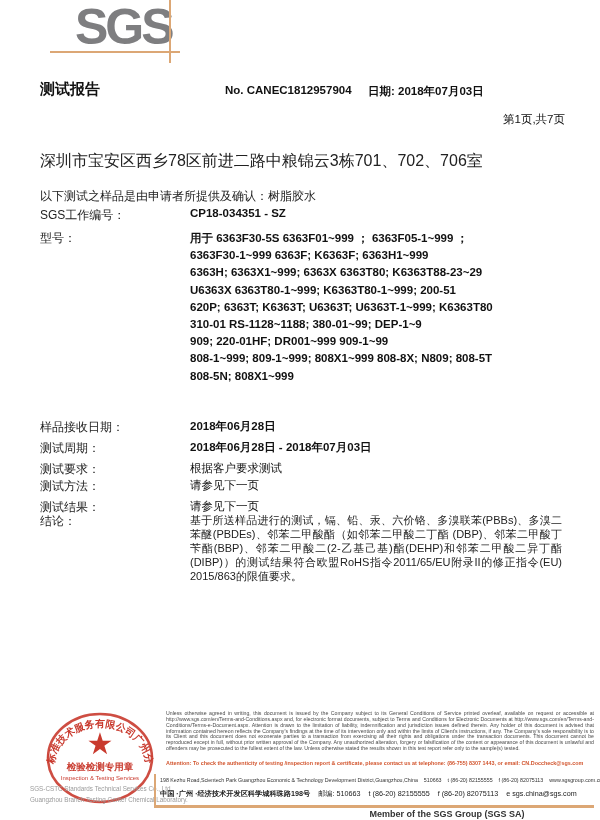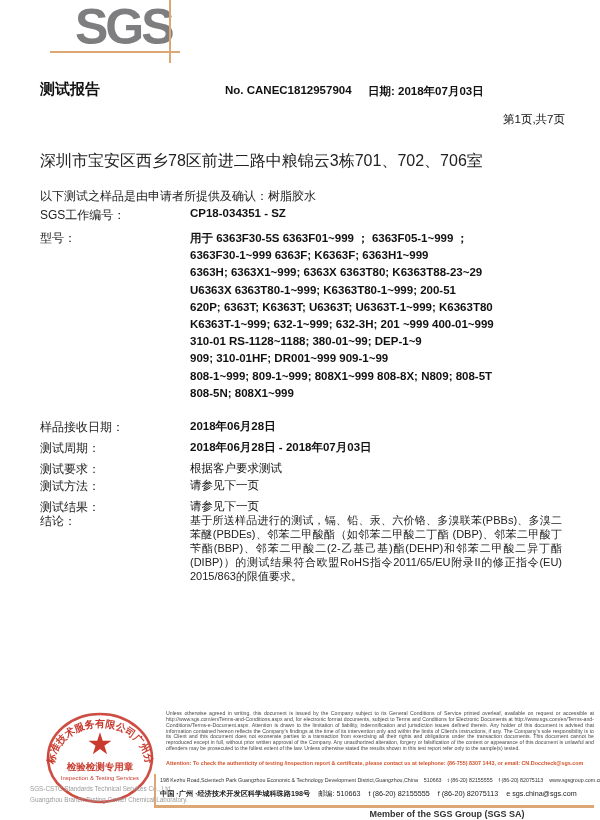--- a/index.html
+++ b/index.html
@@ -70,23 +70,22 @@
     <span class="flabel">SGS工作编号：</span><span class="fvalue bold">CP18-034351 - SZ</span>
   </div>
 
   <div class="frow" style="top:230px;">
     <span class="flabel">型号：</span><span class="fvalue model-lines">
       <div>用于 6363F30-5S  6363F01~999 ； 6363F05-1~999 ；</div>
       <div>6363F30-1~999  6363F;  K6363F;  6363H1~999</div>
       <div>6363H;  6363X1~999;  6363X  6363T80;  K6363T88-23~29</div>
       <div>U6363X  6363T80-1~999;  K6363T80-1~999;  200-51</div>
       <div>620P;  6363T;    K6363T;  U6363T;  U6363T-1~999;   K6363T80</div>
-      <div>K6363T-1~999;   632-1~999; 632-3H;  201 ~999  400-01~999</div>
       <div>310-01  RS-1128~1188;   380-01~99;   DEP-1~9</div>
-      <div>909;   310-01HF;    DR001~999  909-1~99</div>
+      <div>909;   220-01HF;    DR001~999  909-1~99</div>
       <div>808-1~999;  809-1~999;   808X1~999  808-8X;  N809;   808-5T</div>
       <div>808-5N;  808X1~999</div>
     </span>
   </div>
 
   <div class="frow" style="top:419px;">
     <span class="flabel">样品接收日期：</span><span class="fvalue bold">2018年06月28日</span>
   </div>
 
   <div class="frow" style="top:440px;">

